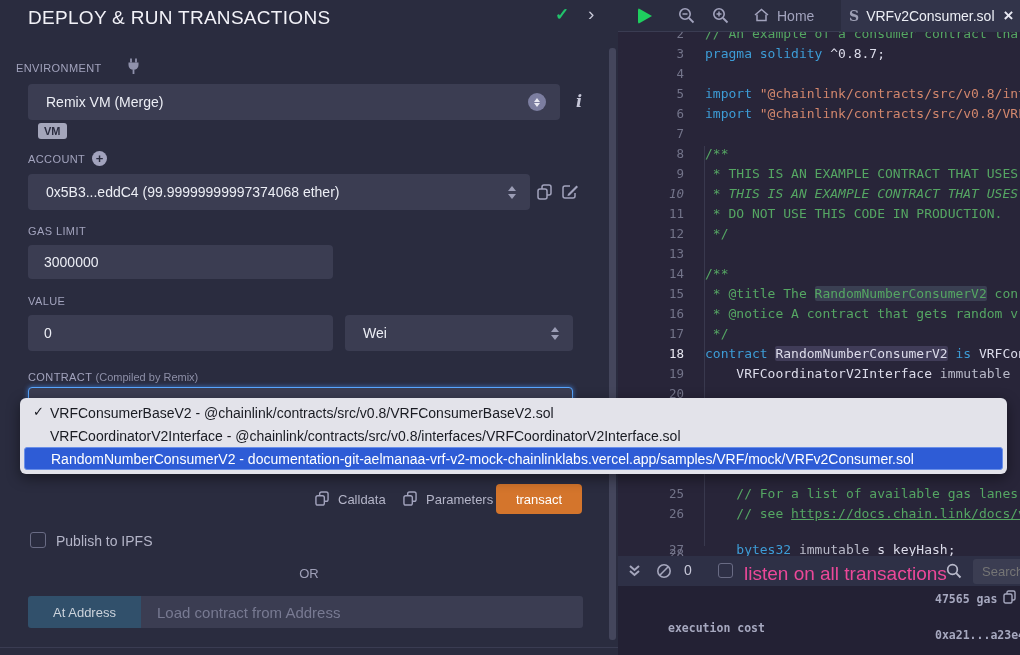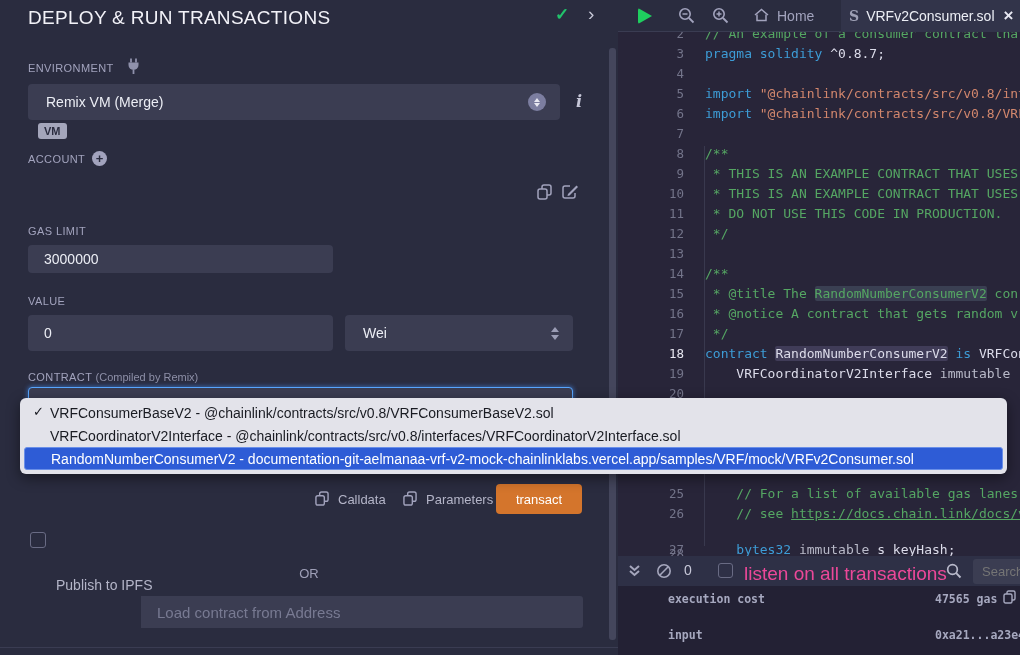--- a/index.html
+++ b/index.html
@@ -90,40 +90,40 @@
   .tok-cmhl{ color:#55a663; background:#3a3f52; border-radius:2px; }
 
   
   .term-bar{ left:618px; top:556px; width:402px; height:30px; background:#2e3046; z-index:10; }
   .term-content{ left:618px; top:586px; width:402px; height:69px; background:#232134;
     font-family:"DejaVu Sans Mono",monospace; font-size:11.5px; font-weight:bold; color:#a6a8bf; }
   .term-count{ position:absolute; left:66px; top:6px; font-size:14px; color:#c7c8d8; font-family:"Liberation Sans",sans-serif; }
   .term-listen{ position:absolute; left:126px; top:7px; font-size:19px; color:#ec4899; font-family:"Liberation Sans",sans-serif; white-space:nowrap; }
   .term-search{ position:absolute; left:355px; top:3px; width:110px; height:25px; background:#3b3d52; border-radius:3px; }
   .term-search input{ width:100%;height:100%;background:transparent;border:none;outline:none;color:#cdcede;font-size:13px;padding:0 9px;font-family:"Liberation Sans",sans-serif; }
-  .term-row-key{ position:absolute; left:50px; }
+  .term-row-key{ position:absolute; left:50px;margin-top:29px; }
   .term-row-val{ position:absolute; left:317px; white-space:nowrap; }
 </style>
 </head>
 <body>
 
 <div class="screen">
 
   <div class="abs editor-bg"></div>
 
   <div class="abs code-area" id="code-lines">
       <div class="code-line" style="top: 24px;"><span class="ln">2</span><span class="lc"><span class="tok-cm">// An example of a consumer contract that</span></span></div>
       <div class="code-line" style="top: 44px;"><span class="ln">3</span><span class="lc"><span class="tok-kw">pragma solidity </span><span class="tok-fg">^0.8.7;</span></span></div>
       <div class="code-line" style="top: 64px;"><span class="ln">4</span><span class="lc"></span></div>
       <div class="code-line" style="top: 84px;"><span class="ln">5</span><span class="lc"><span class="tok-kw">import </span><span class="tok-str">"@chainlink/contracts/src/v0.8/inter</span></span></div>
       <div class="code-line" style="top: 104px;"><span class="ln">6</span><span class="lc"><span class="tok-kw">import </span><span class="tok-str">"@chainlink/contracts/src/v0.8/VRFCo</span></span></div>
       <div class="code-line" style="top: 124px;"><span class="ln">7</span><span class="lc"></span></div>
       <div class="code-line" style="top: 144px;"><span class="ln">8</span><span class="lc"><span class="tok-cm">/**</span></span></div>
       <div class="code-line" style="top: 164px;"><span class="ln">9</span><span class="lc"><span class="tok-cm"> * THIS IS AN EXAMPLE CONTRACT THAT USES </span></span></div>
-      <div class="code-line" style="top: 184px;"><span class="ln">10</span><span class="lc"><span class="tok-cm"> * THIS IS AN EXAMPLE CONTRACT THAT USES </span></span></div>
+      <div class="code-line" style="top: 184px; font-style: italic;"><span class="ln">10</span><span class="lc"><span class="tok-cm"> * THIS IS AN EXAMPLE CONTRACT THAT USES </span></span></div>
       <div class="code-line" style="top: 204px;"><span class="ln">11</span><span class="lc"><span class="tok-cm"> * DO NOT USE THIS CODE IN PRODUCTION.</span></span></div>
       <div class="code-line" style="top: 224px;"><span class="ln">12</span><span class="lc"><span class="tok-cm"> */</span></span></div>
       <div class="code-line" style="top: 244px;"><span class="ln">13</span><span class="lc"></span></div>
       <div class="code-line" style="top: 264px;"><span class="ln">14</span><span class="lc"><span class="tok-cm">/**</span></span></div>
       <div class="code-line" style="top: 284px;"><span class="ln">15</span><span class="lc"><span class="tok-cm"> * @title The </span><span class="tok-cmhl">RandomNumberConsumerV2</span><span class="tok-cm"> con</span></span></div>
       <div class="code-line" style="top: 304px;"><span class="ln">16</span><span class="lc"><span class="tok-cm"> * @notice A contract that gets random v</span></span></div>
       <div class="code-line" style="top: 324px;"><span class="ln">17</span><span class="lc"><span class="tok-cm"> */</span></span></div>
       <div class="code-line current" style="top: 344px;"><span class="ln">18</span><span class="lc"><span class="tok-kw">contract </span><span class="tok-hlfg">RandomNumberConsumerV2</span><span class="tok-kw"> is </span><span class="tok-fg">VRFCon</span></span></div>
       <div class="code-line" style="top: 364px;"><span class="ln">19</span><span class="lc"><span class="tok-fg">    VRFCoordinatorV2Interface </span><span class="tok-fg2">immutable </span></span></div>
       <div class="code-line" style="top: 384px;"><span class="ln">20</span><span class="lc"></span></div>
@@ -203,56 +203,63 @@
   <span class="term-row-key" style="top: 6px;">execution cost</span>
       <span class="term-row-val" style="top: 6px;">47565 gas</span>
       <span class="term-row-key" style="top: 42px;">input</span>
       <span class="term-row-val" style="top: 42px;">0xa21...a23e4</span>
     </div>
 
   <div class="abs panel-title">DEPLOY &amp; RUN TRANSACTIONS</div>
   <div class="abs hdr-check">✓</div>
   <div class="abs hdr-chevron">›</div>
 
-  <div class="abs field-label" style="left:28px; top:62px;">ENVIRONMENT</div>
+  <div class="abs field-label" style="left:16px; top:62px;">ENVIRONMENT</div>
   <span class="abs" style="left:126px; top:58px;">
     <svg width="15" height="17" viewBox="0 0 15 17">
         <line x1="5" y1="0.5" x2="5" y2="4.5" stroke="#8f91ab" stroke-width="1.8"></line>
         <line x1="10" y1="0.5" x2="10" y2="4.5" stroke="#8f91ab" stroke-width="1.8"></line>
         <path d="M2.5 4.5 h10 v2.5 a5 5 0 0 1 -10 0 z" fill="#8f91ab"></path>
         <line x1="7.5" y1="12" x2="7.5" y2="16" stroke="#8f91ab" stroke-width="1.8"></line>
       </svg>
   </span>
   <div class="abs selbox" style="left:28px; top:84px; width:532px; height:36px;">
     <span>Remix VM (Merge)</span>
     <span class="circle-arrow">
         <span class="caret-up"></span>
         <span class="caret-dn"></span>
       </span>
   </div>
   <div class="abs info-i" style="left:576px; top:92px;">i</div>
   <span class="abs vm-badge" style="left:38px; top:123px;">VM</span>
 
   <div class="abs field-label" style="left:28px; top:153px;">ACCOUNT</div>
   <span class="abs plus-circle" style="left:92px; top:151px;">+</span>
+  <div class="abs selbox" style="left:28px; top:174px; width:502px; height:36px;">
+    <span>0x5B3...eddC4 (99.99999999997374068 ether)</span>
+    <span class="carets">
+        <span class="caret-up"></span>
+        <span class="caret-dn"></span>
+      </span>
+  </div>
   <span class="abs icon-btn" style="left:537px; top:184px;">
     <svg width="15" height="16" viewBox="0 0 15 16">
         <rect x="5" y="1" width="9" height="10" rx="2" fill="none" stroke="#a2a3bd" stroke-width="1.5"></rect>
         <rect x="1" y="5" width="9" height="10" rx="2" fill="#2a2c3f" stroke="#a2a3bd" stroke-width="1.5"></rect>
       </svg>
   </span>
   <span class="abs icon-btn" style="left:562px; top:184px;">
     <svg width="17" height="16" viewBox="0 0 17 16">
         <path d="M8 2 H3 a2 2 0 0 0 -2 2 v8 a2 2 0 0 0 2 2 h8 a2 2 0 0 0 2 -2 V9" fill="none" stroke="#a2a3bd" stroke-width="1.5"></path>
         <path d="M6 10 L14.5 1.5 L16 3 L7.5 11.5 L5.5 12 z" fill="#a2a3bd"></path>
       </svg>
   </span>
 
   <div class="abs field-label" style="left:28px; top:225px;">GAS LIMIT</div>
-  <div class="abs inbox" style="left:28px; top:245px; width:305px; height:28px;">
+  <div class="abs inbox" style="left:28px; top:245px; width:305px; height:34px;">
     <input value="3000000" style="">
   </div>
 
   <div class="abs field-label" style="left:28px; top:295px;">VALUE</div>
   <div class="abs inbox" style="left:28px; top:315px; width:305px; height:36px;">
     <input value="0" style="">
   </div>
   <div class="abs selbox" style="left:345px; top:315px; width:228px; height:36px;">
     <span>Wei</span>
     <span class="carets">
@@ -277,24 +284,25 @@
   <span class="abs icon-btn" style="left:403px; top:491px;">
     <svg width="14" height="15" viewBox="0 0 15 16">
         <rect x="5" y="1" width="9" height="10" rx="2" fill="none" stroke="#a2a3bd" stroke-width="1.5"></rect>
         <rect x="1" y="5" width="9" height="10" rx="2" fill="#2a2c3f" stroke="#a2a3bd" stroke-width="1.5"></rect>
       </svg>
   </span>
   <span class="abs act-label" style="left:426px; top:492px;">Parameters</span>
   <button class="abs transact-btn">transact</button>
 
   <span class="abs checkbox" style="left:30px; top:532px;"></span>
-  <span class="abs" style="left:56px; top:533px; font-size:14px; color:#b4b5c8;margin-top:44px;">Publish to IPFS</span>
+  <span class="abs" style="left:56px; top:533px; font-size:14px; color:#b4b5c8;">Publish to IPFS</span>
 
   <div class="abs or-text">OR</div>
 
+  <button class="abs ataddr-btn">At Address</button>
   <div class="abs inbox ataddr-input">
     <input style="font-size: 15px;" placeholder="Load contract from Address">
   </div>
 
   <div class="abs panel-bottom-border"></div>
   <div class="abs panel-scrollbar"></div>
 
   <div class="abs dropdown" id="dd-list">
       <div class="dd-opt">
         <span class="dd-check">✓</span>

